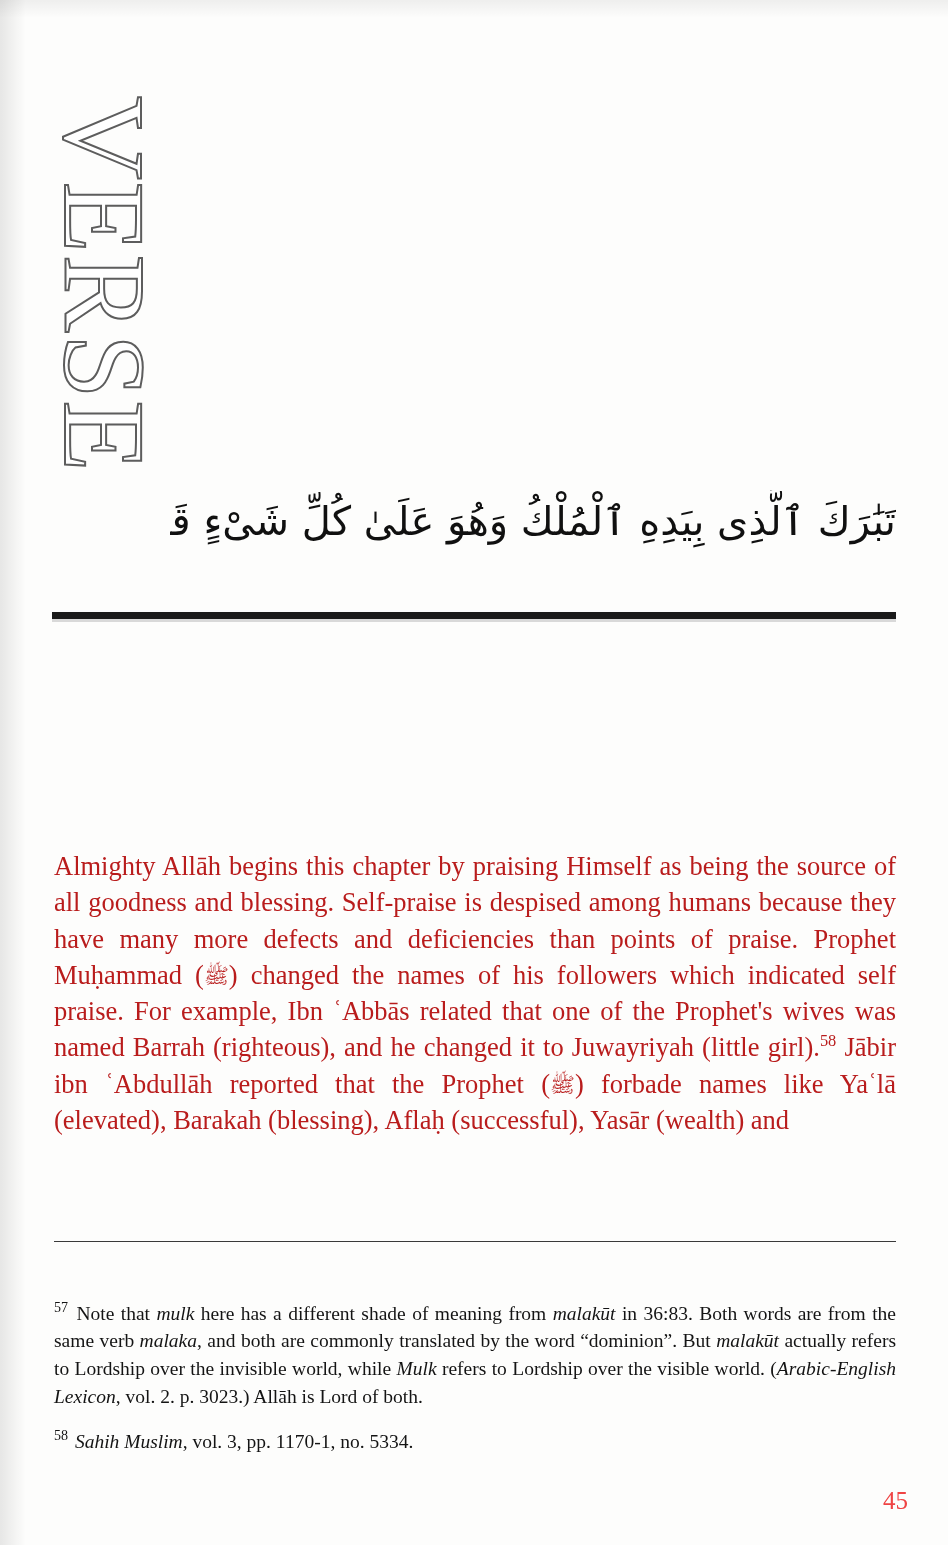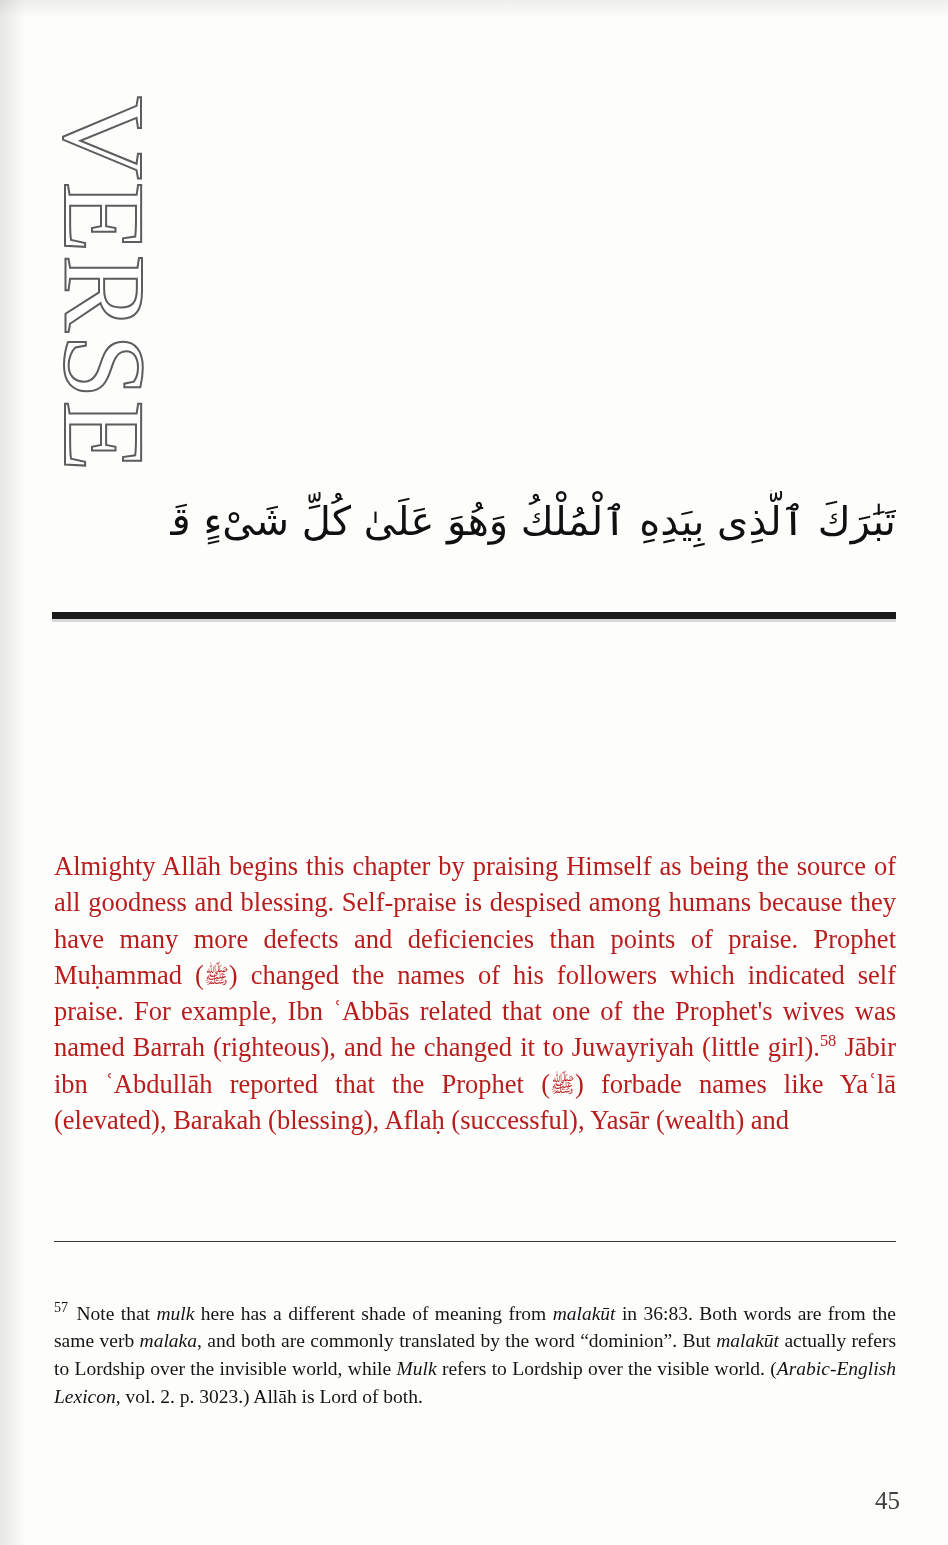--- a/index.html
+++ b/index.html
@@ -170,25 +170,25 @@
   .footnote sup {
     font-size: 0.72em;
     vertical-align: super;
     margin-right: 2px;
   }
   .footnote i { font-style: italic; }
 
   
   .page-number {
     position: absolute;
-    right: 48px;
+    right: 40px;
     bottom: 30px;
     font-size: 25px;
     font-family: "Liberation Serif", serif;
-    color: #404040;
+    color: #ef4444;
     margin-top: 43px;
   }
 </style>
 </head>
 <body>
 
 <div class="page">
 
   <div class="scan-edge-left"></div>
   <div class="scan-edge-top"></div>
@@ -204,17 +204,20 @@
   <div class="body-text">
     <span id="commentary-text">Almighty Allāh begins this chapter by praising Himself as being the source of all goodness and blessing. Self-praise is despised among humans because they have many more defects and deficiencies than points of praise. Prophet Muḥammad (<span class="pbuh">ﷺ</span>) changed the names of his followers which indicated self praise. For example, Ibn ʿAbbās related that one of the Prophet's wives was named Barrah (righteous), and he changed it to Juwayriyah (little girl).<sup>58</sup> Jābir ibn ʿAbdullāh reported that the Prophet (<span class="pbuh">ﷺ</span>) forbade names like Yaʿlā (elevated), Barakah (blessing), Aflaḥ (successful), Yasār (wealth) and</span>
   </div>
 
   <div class="rule-thin"></div>
 
   <div class="footnotes">
     <div class="footnote">
       <sup>57</sup><span id="footnote-0"> Note that <i>mulk</i> here has a different shade of meaning from <i>malakūt</i> in 36:83. Both words are from the same verb <i>malaka</i>, and both are commonly translated by the word “dominion”. But <i>malakūt</i> actually refers to Lordship over the invisible world, while <i>Mulk</i> refers to Lordship over the visible world. (<i>Arabic-English Lexicon</i>, vol. 2. p. 3023.) Allāh is Lord of both.</span>
     </div>
+    <div class="footnote">
+      <sup>58</sup><span id="footnote-1"> <i>Sahih Muslim</i>, vol. 3, pp. 1170-1, no. 5334.</span>
+    </div>
   </div>
 
   <div class="page-number">45</div>
 
 </div>
 
 </body></html>

